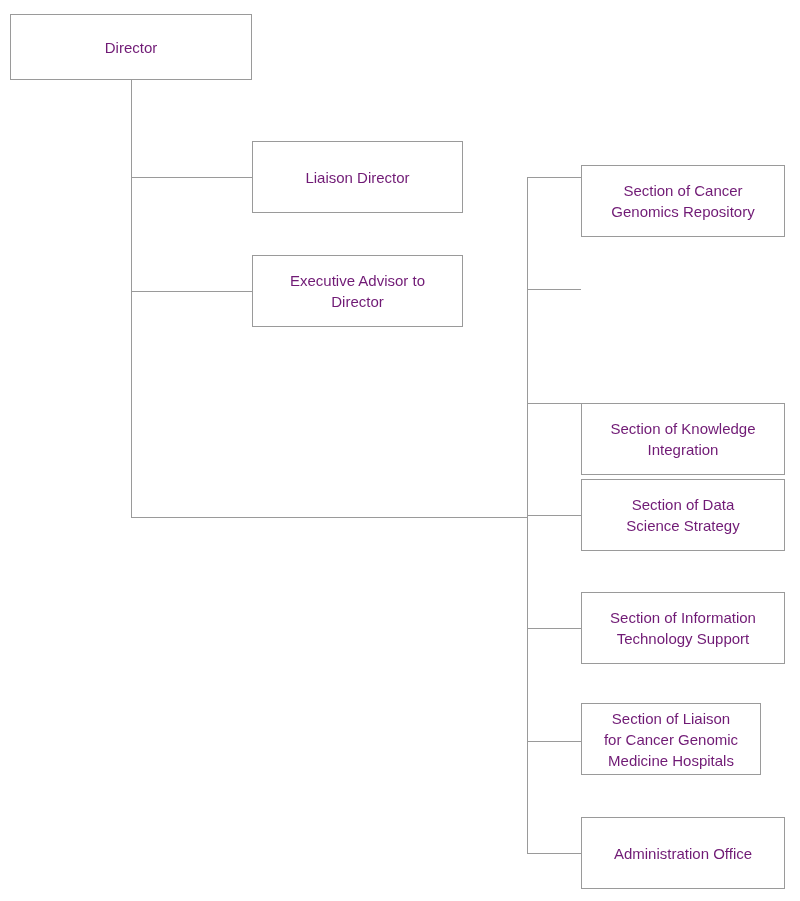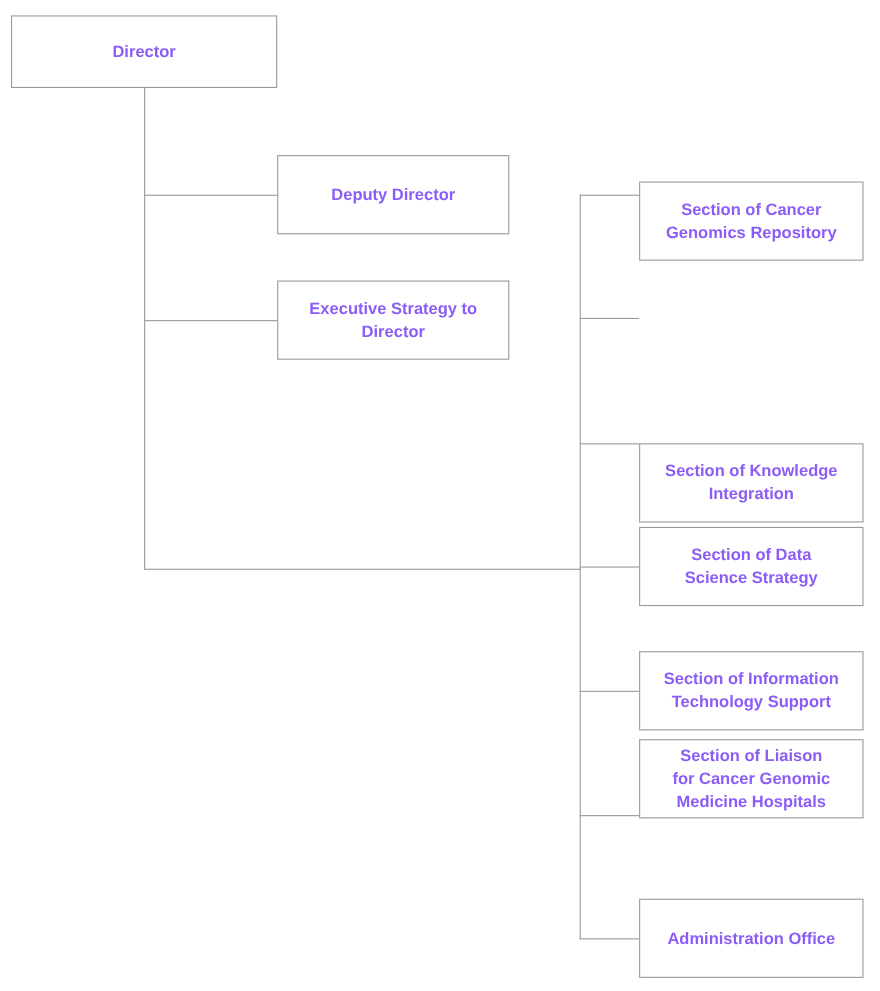--- a/index.html
+++ b/index.html
@@ -24,24 +24,23 @@
     border: 1px solid #9a9a9a;
     background: #ffffff;
     display: flex;
     align-items: center;
     justify-content: center;
     text-align: center;
   }
   .node-label {
     font-size: 15px;
     line-height: 21px;
-    color: #8b5cf6;
+    color: #701a75;
     padding: 0 8px;
     white-space: pre-line;
-    font-weight: bold;
   }
   .connector {
     position: absolute;
     background: #9a9a9a;
   }
   .connector.h { height: 1px; }
   .connector.v { width: 1px; }
 </style>
 </head>
 <body>
@@ -64,25 +63,25 @@
   <div class="connector h" style="left:527px; top:515px; width:54px;"></div>
   <div class="connector h" style="left:527px; top:628px; width:54px;"></div>
   <div class="connector h" style="left:527px; top:741px; width:54px;"></div>
   <div class="connector h" style="left:527px; top:853px; width:54px;"></div>
 
   <div class="node" style="left:10px; top:14px; width:242px; height:66px;">
     <span class="node-label">Director</span>
   </div>
 
   <div class="node" style="left:252px; top:141px; width:211px; height:72px;">
-    <span class="node-label">Deputy Director</span>
+    <span class="node-label">Liaison Director</span>
   </div>
 
   <div class="node" style="left:252px; top:255px; width:211px; height:72px;">
-    <span class="node-label">Executive Strategy to
+    <span class="node-label">Executive Advisor to
 Director</span>
   </div>
 
   <div class="node" style="left:581px; top:141px; width:204px; height:72px;margin-top:24px;">
     <span class="node-label">Section of Cancer
 Genomics Repository</span>
   </div>
 
 
   <div class="node" style="left:581px; top:367px; width:204px; height:72px;margin-top:36px;">
@@ -93,21 +92,21 @@
   <div class="node" style="left:581px; top:592px; width:204px; height:72px;">
     <span class="node-label">Section of Information
 Technology Support</span>
   </div>
 
   <div class="node" style="left:581px; top:479px; width:204px; height:72px;">
     <span class="node-label">Section of Data
 Science Strategy</span>
   </div>
 
-  <div class="node" style="left:581px; top:672px; width:204px; height:72px;align-items:center;">
+  <div class="node" style="left:581px; top:703px; width:180px; height:72px;align-items:center;">
     <span class="node-label">Section of Liaison
 for Cancer Genomic
 Medicine Hospitals</span>
   </div>
 
   <div class="node" style="left:581px; top:817px; width:204px; height:72px;">
     <span class="node-label">Administration Office</span>
   </div>
 
 </div>

